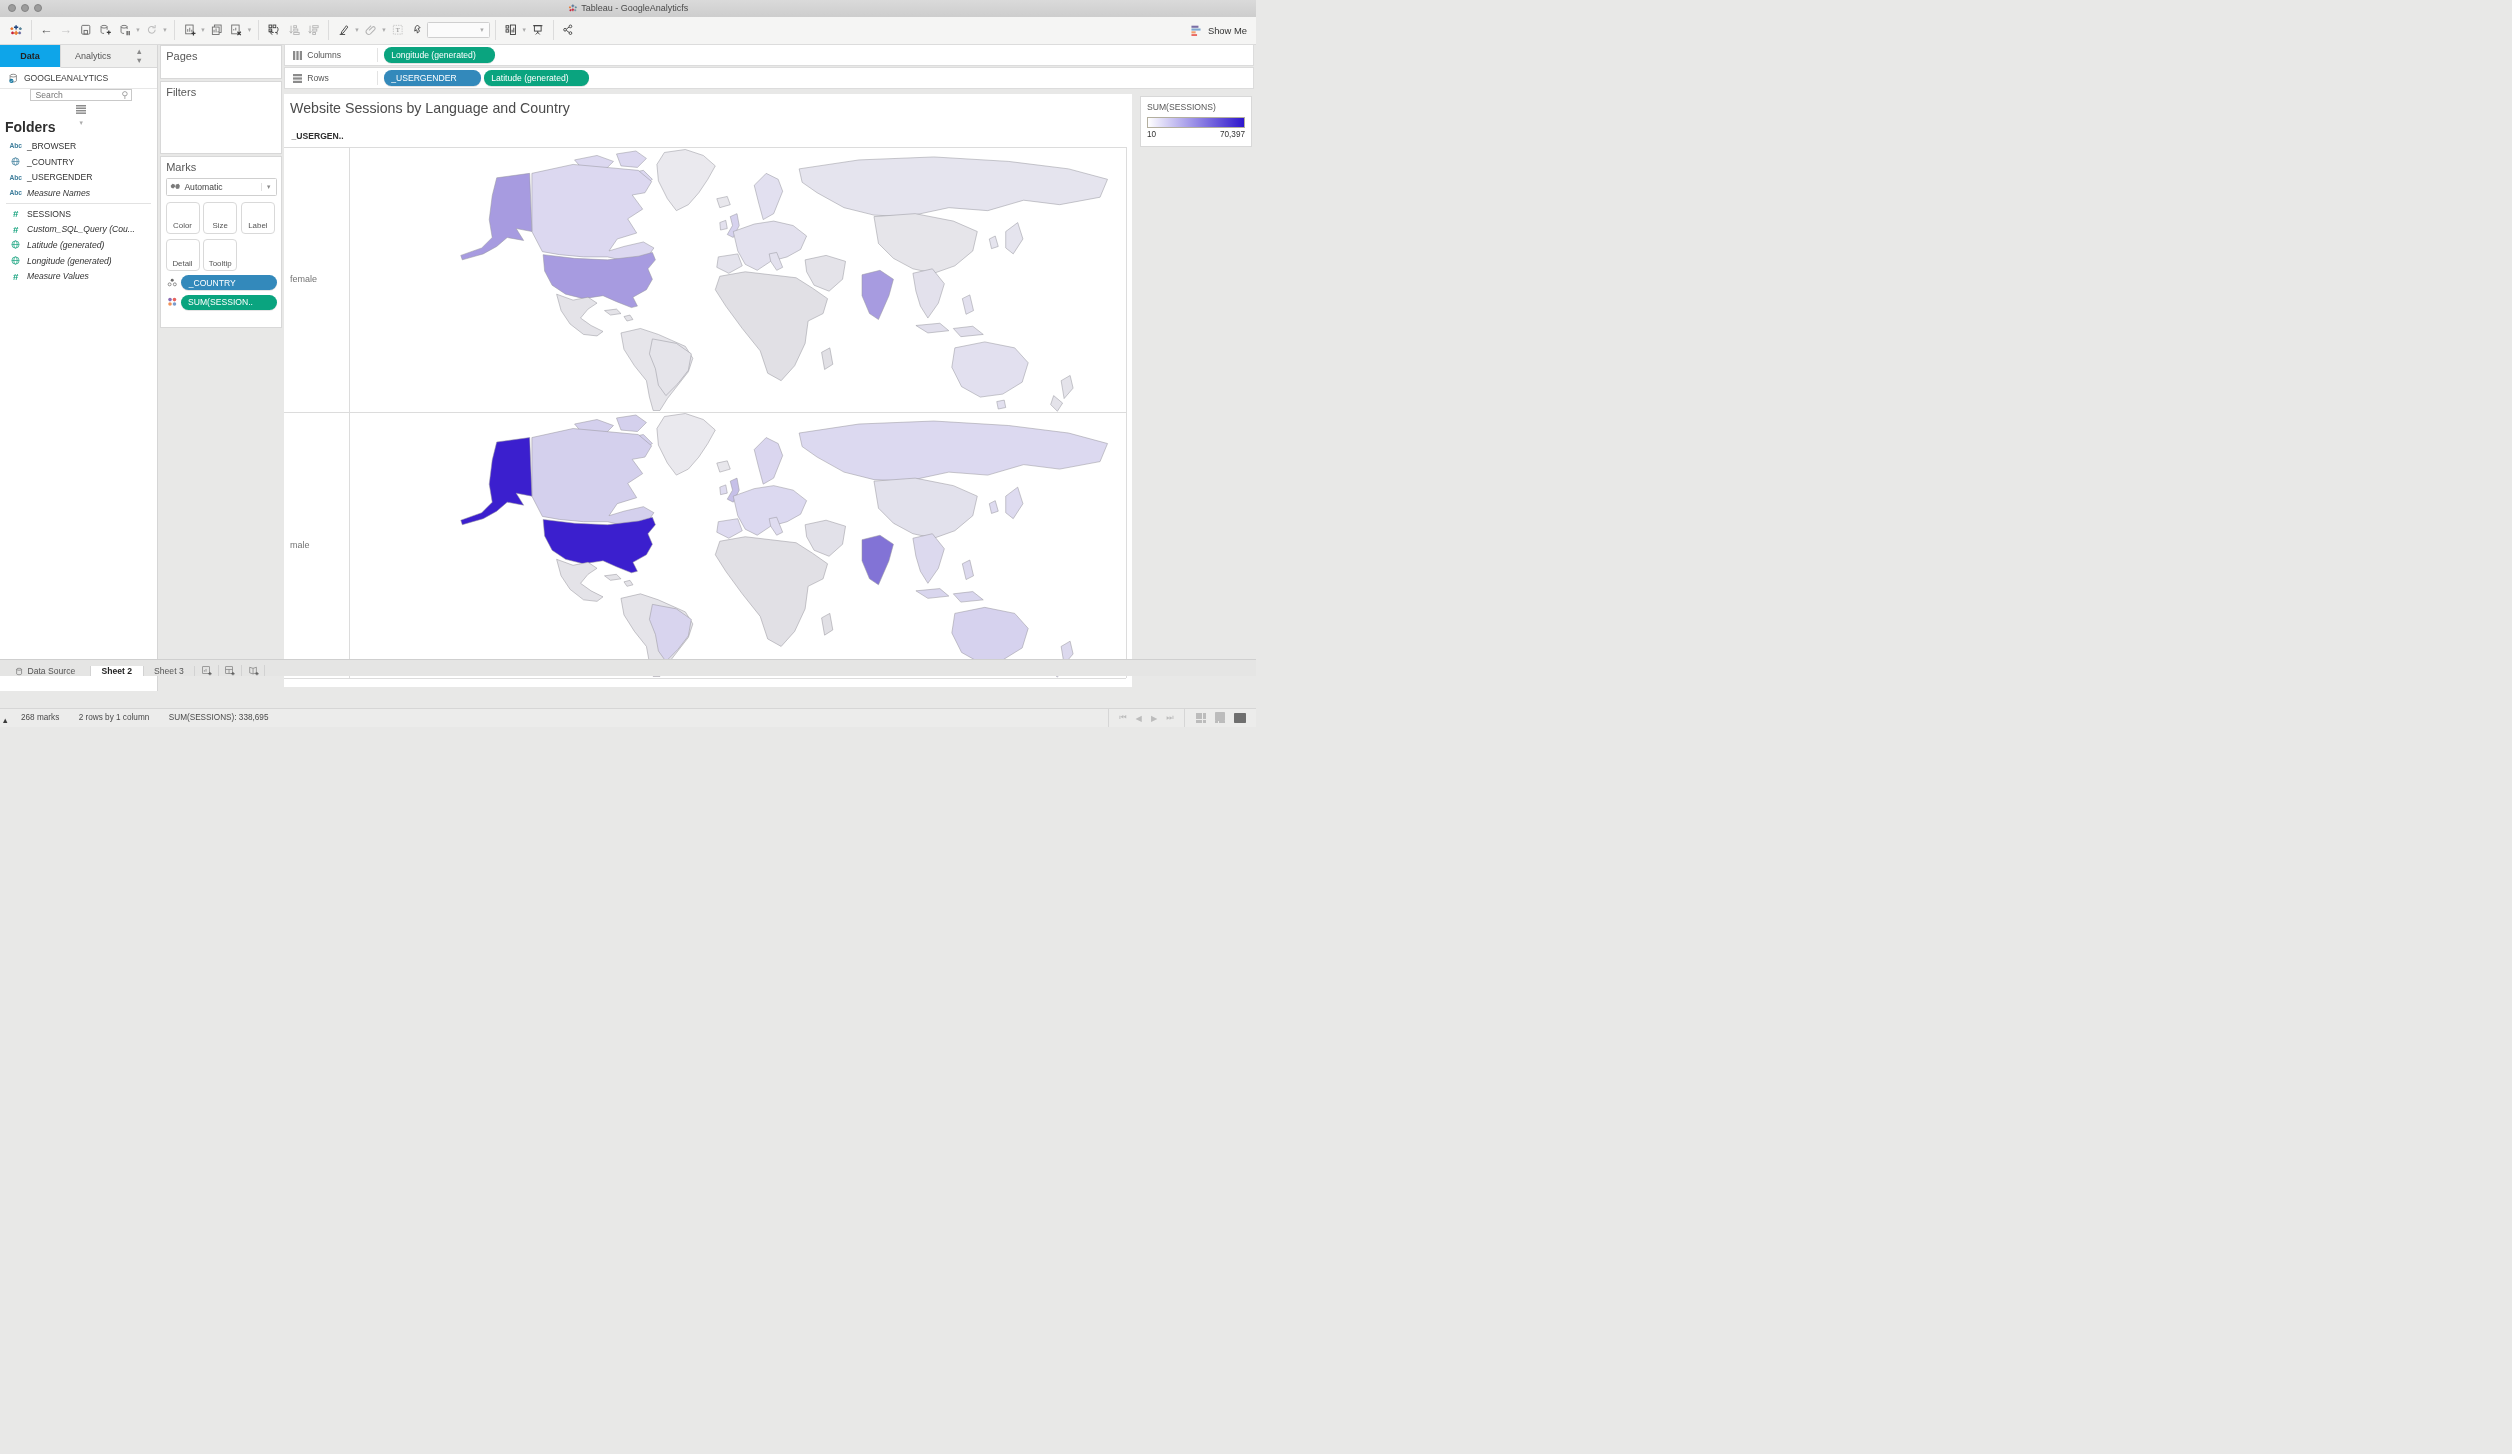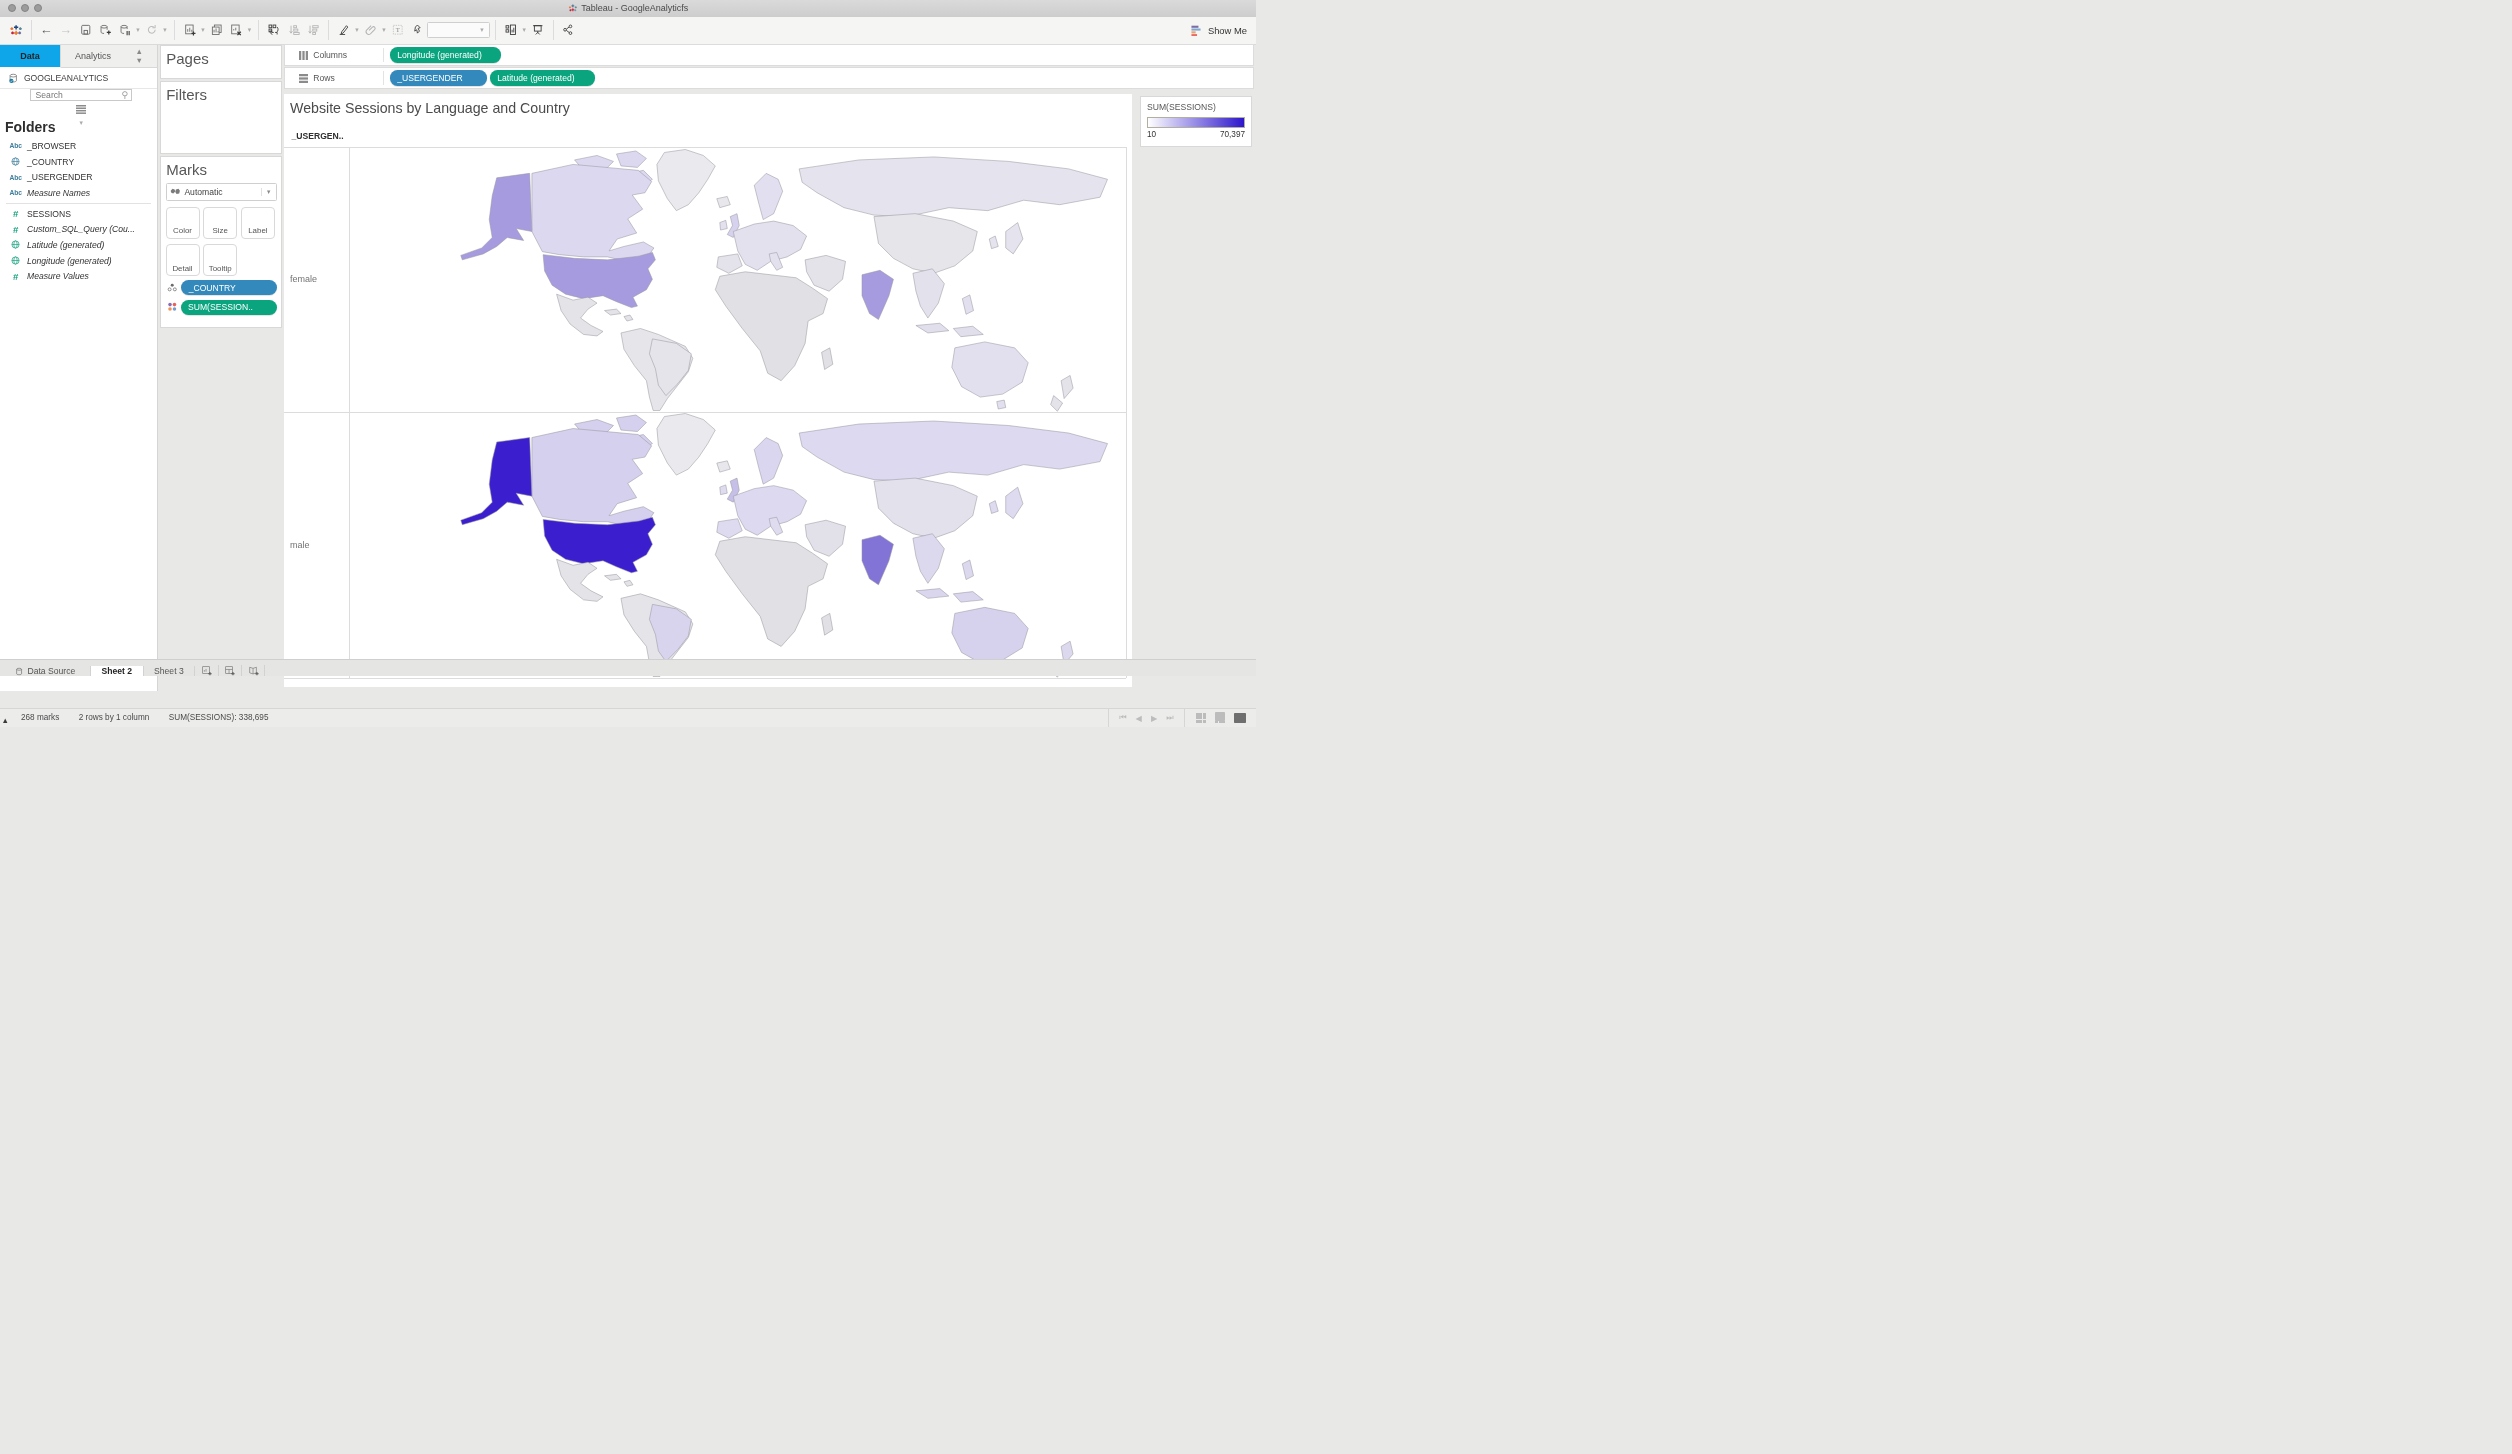--- a/index.html
+++ b/index.html
@@ -54,41 +54,41 @@
   .ficon.abc::before{content:"Abc";}
   .ficon.hash{color:#12a17c;font-size:9.7px;font-weight:bold;}
   .ficon.hash::before{content:"#";}
   .flabel{font-size:8.6px;color:#323232;white-space:nowrap;}
   .italic .flabel{font-style:italic;}
   .fielddiv{height:0.7px;background:#e2e2e2;margin:2.2px 6px 2.2px 6px;}
   .globe{width:9px;height:9px;display:inline-block;}
 
   
   .card{background:#fff;border:0.7px solid #d8d8d8;box-sizing:border-box;}
-  .cardlabel{font-size:15px;color:#575757;padding:3.7px 0 0 5.2px;}
+  .cardlabel{font-size:11px;color:#575757;padding:3.7px 0 0 5.2px;}
   .pages{left:160px;top:45px;width:122px;height:34px;}
   .filters{left:160px;top:81px;width:122px;height:73px;}
   .marks{left:160px;top:156px;width:122px;height:172px;}
   .marktype{margin:5.2px 4.5px 0 4.5px;height:16.5px;border:0.7px solid #cfcfcf;border-radius:1.5px;display:flex;align-items:center;background:#fff;}
   .marktype .mt-label{flex:1;font-size:8.6px;color:#444;padding-left:3.7px;}
   .marktype .mt-caret{width:13.5px;border-left:0.7px solid #e0e0e0;text-align:center;color:#8a8a8a;font-size:6.7px;}
   .mbtn-row{display:flex;gap:3.7px;margin:5.2px 4.5px 0 4.5px;}
   .mbtn{width:34px;height:32px;border:0.7px solid #d9d9d9;border-radius:4px;display:flex;flex-direction:column;align-items:center;justify-content:flex-end;padding-bottom:2.2px;box-sizing:border-box;gap:20px;}
   .mbtn .mlabel{font-size:7.9px;color:#555;}
   .pillrow{display:flex;align-items:center;gap:3px;margin:4.5px 4.5px 0 6px;}
   .pill{height:15px;border-radius:7.5px;color:#fff;font-size:8.6px;display:flex;align-items:center;padding:0 7.5px;white-space:nowrap;box-shadow:0 0.7px 0.7px rgba(0,0,0,.15);}
   .pill.green{background:var(--pill_green);}
   .pill.blue{background:var(--pill_blue);}
   .pill.grow{flex:1;justify-content:flex-start;}
 
   
   .shelf{left:284px;width:970px;height:22px;background:#fff;border:0.7px solid #dcdcdc;box-sizing:border-box;display:flex;align-items:center;}
   .shelf.columns{top:44px;}
   .shelf.rows{top:67px;}
-  .shelf-label{display:flex;align-items:center;gap:5.2px;width:84px;padding-left:14px;color:#555;font-size:8.6px;flex:0 0 84px;}
+  .shelf-label{display:flex;align-items:center;gap:5.2px;width:84px;padding-left:8px;color:#555;font-size:8.6px;flex:0 0 84px;}
   .shelf-div{width:0.7px;height:14.2px;background:#e3e3e3;margin-right:6px;}
   .shelf .pill{height:15.7px;margin-right:3px;}
 
   
   .sheet{left:284px;top:94px;width:848px;height:593px;background:#fff;}
   .sheet-title{position:absolute;left:6px;top:6px;font-size:14.2px;color:#4b4b4b;}
   .facet-header{position:absolute;left:7.5px;top:37px;font-size:8.6px;font-weight:bold;color:#2e2e2e;}
   .hline{position:absolute;left:0;width:842px;height:0.7px;background:#dcdcdc;}
   .vline{position:absolute;width:0.7px;background:#dcdcdc;}
   .row-label{position:absolute;left:6px;width:55px;font-size:9px;color:#737373;}

